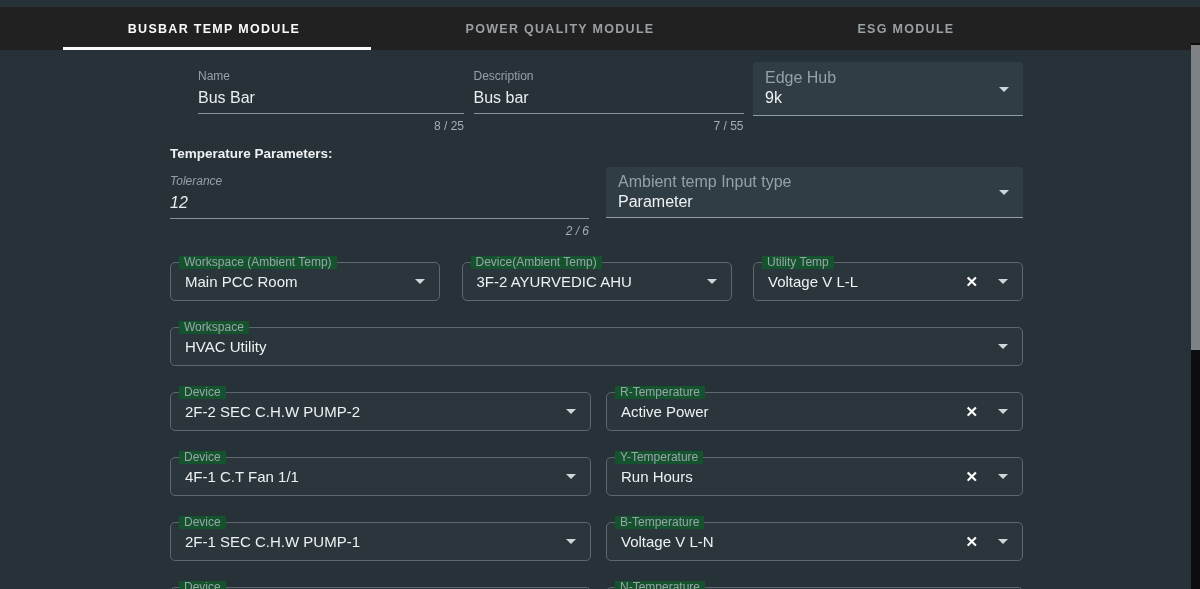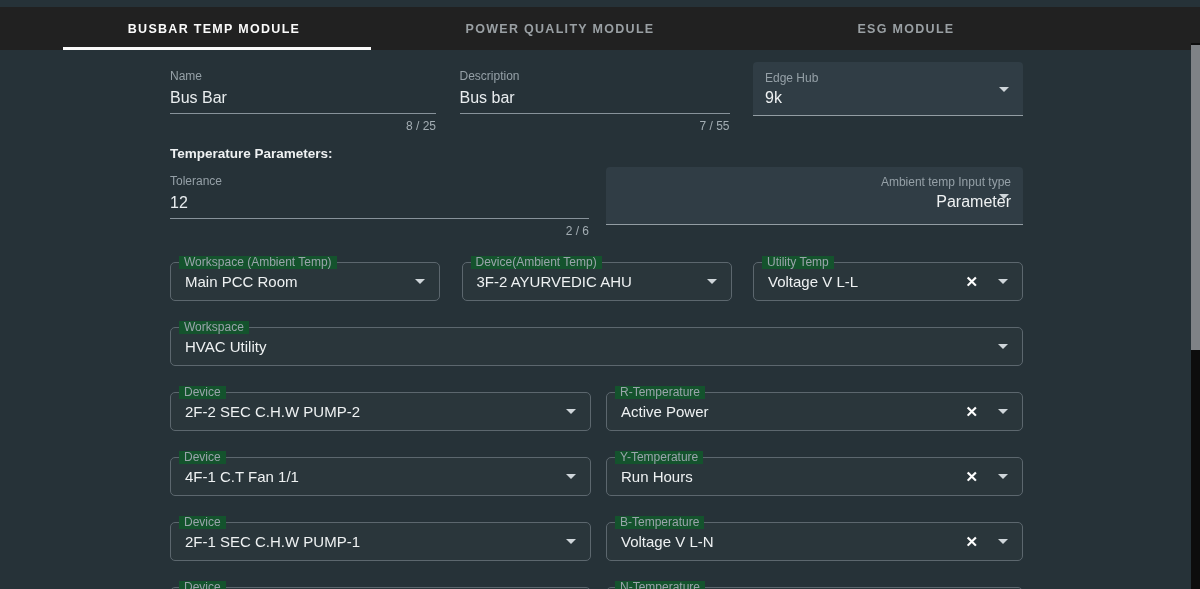--- a/index.html
+++ b/index.html
@@ -29,22 +29,22 @@
   .tab.active .tab-label { color:#fbfbfb; }
   .tab-indicator {
     position:absolute; left:22px; right:16px; bottom:0; height:3px;
     background:#fafafa;
   }
 
   
   .content { margin:12px 177px 0 170px; }
   .row { display:flex; justify-content:space-between; }
 
-  .w266 { width:266px; } .w270 { width:270px; }
-  .w419 { width:419px; } .w417 { width:417px; } .w415 { width:421px; }
+  .w266 { width:266px;margin-left:28px; } .w270 { width:270px; }
+  .w419 { width:419px;font-style:italic; } .w417 { width:417px; } .w415 { width:421px; }
   .wfull { width:100%;gap:28px; }
 
   
   .std-field { padding-top:7px; }
   .std-label { font-size:12px; color:#95a0a7; line-height:14px; }
   .std-input {
     font-size:16px; color:#e9edef; line-height:20px;
     margin-top:5px; padding-bottom:5px;
     border-bottom:1px solid #87929a;
     cursor:text; white-space:nowrap;
@@ -53,22 +53,22 @@
     font-size:12px; color:#a3adb3; text-align:right; margin-top:5px;
     line-height:14px;
   }
 
   
   .filled-select {
     background:#303d45; border-radius:4px 4px 0 0;
     border-bottom:1px solid #939da3;
     padding:9px 12px 7px 12px; position:relative; cursor:pointer;
   }
-  .filled-select.h50 { padding-top:8px; padding-bottom:12px;text-align:right; }
-  .f-label { font-size:12px; color:#95a0a7; line-height:14px; }
+  .filled-select.h50 { padding-top:8px; padding-bottom:5px; }
+  .f-label { font-size:16px; color:#95a0a7; line-height:14px; }
   .f-value { font-size:16px; color:#eef1f2; line-height:20px; margin-top:3px; }
   .caret {
     width:0; height:0; display:inline-block;
     border-left:5px solid transparent; border-right:5px solid transparent;
     border-top:5px solid #cfd6da;
   }
   .filled-select .caret { position:absolute; right:14px; top:50%; margin-top:-2px; }
 
   
   .outlined-select {

